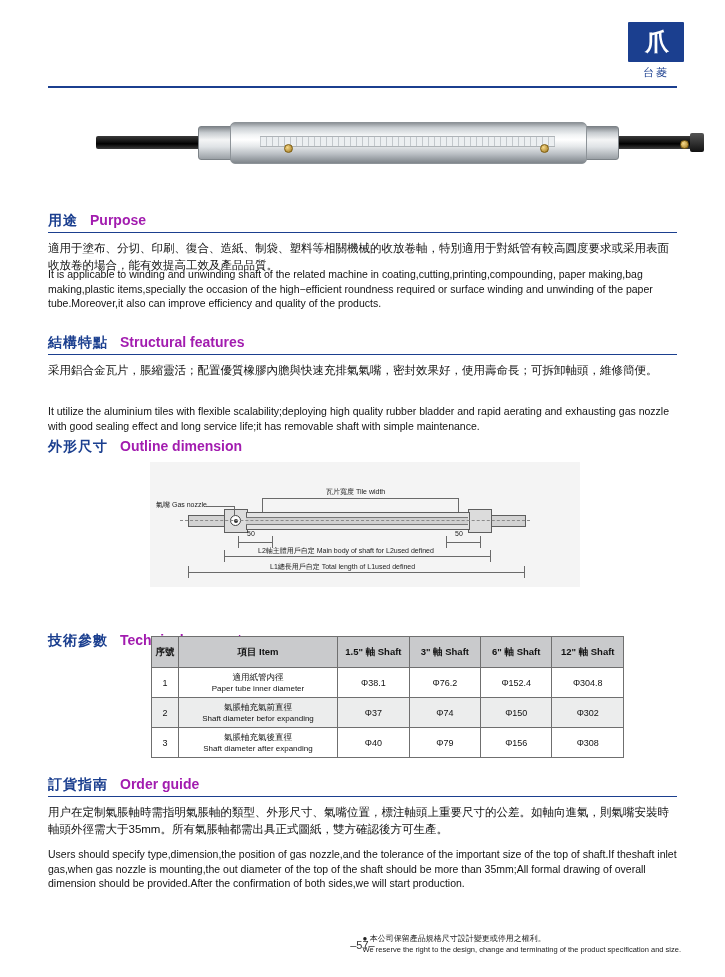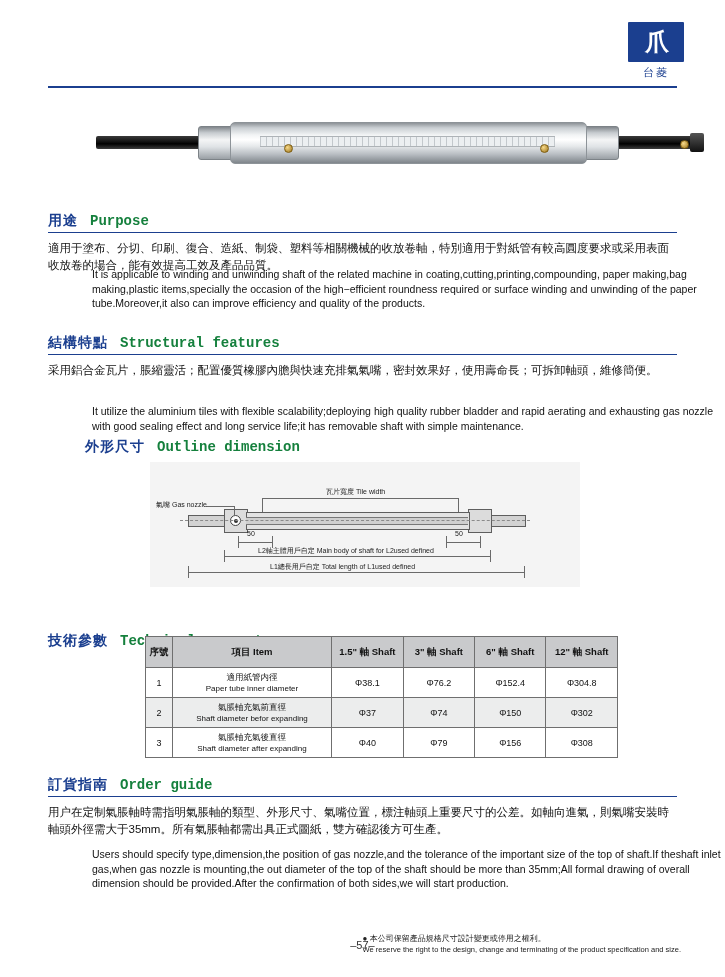--- a/index.html
+++ b/index.html
@@ -165,22 +165,21 @@
   }
   .sec-cn {
     font-size: 14px;
     font-weight: bold;
     color: #1b3f8f;
     letter-spacing: 1px;
   }
   .sec-en {
     font-size: 14px;
     font-weight: bold;
-    color: #15803d;
-    font-family: Liberation Mono, monospace;
+    color: #a21caf;
   }
   .sec-underline {
     position: absolute;
     left: 48px;
     width: 629px;
     height: 1px;
     background: #1b3f8f;
   }
 
   
@@ -192,21 +191,20 @@
     line-height: 17px;
     color: #111;
   }
   .body-en {
     position: absolute;
     left: 48px;
     width: 632px;
     font-size: 10.5px;
     line-height: 14.5px;
     color: #111;
-    margin-left: 44px;
   }
 
   
   .drawing {
     position: absolute;
     left: 150px;
     top: 462px;
     width: 430px;
     height: 125px;
     background: #f4f4f4;
@@ -249,21 +247,21 @@
     position: absolute;
     font-size: 7px;
     color: #222;
     white-space: nowrap;
     font-family: "Liberation Sans", sans-serif;
   }
 
   
   .table-wrap {
     position: absolute;
-    left: 145px;
+    left: 151px;
     top: 636px;
     width: 378px;
   }
   table.spec {
     border-collapse: collapse;
     width: 473px;
     font-size: 9px;
   }
   table.spec th, table.spec td {
     border: 1px solid #6f6f6f;
@@ -347,21 +345,21 @@
   <div class="body-en" style="top:267px;">It is applicable to winding and unwinding shaft of the related machine in coating,cutting,printing,compounding, paper making,bag making,plastic items,specially the occasion of the high−efficient roundness required or surface winding and unwinding of the paper tube.Moreover,it also can improve efficiency and quality of the products.</div>
 
   <div class="sec-head" style="top:334px;">
     <span class="sec-cn">結構特點</span>
     <span class="sec-en">Structural features</span>
   </div>
   <div class="sec-underline" style="top:354px;"></div>
   <div class="body-cn" style="top:362px;">采用鋁合金瓦片，脹縮靈活；配置優質橡膠內膽與快速充排氣氣嘴，密封效果好，使用壽命長；可拆卸軸頭，維修簡便。</div>
   <div class="body-en" style="top:404px;">It utilize the aluminium tiles with flexible scalability;deploying high quality rubber bladder and rapid aerating and exhausting gas nozzle with good sealing effect and long service life;it has removable shaft with simple maintenance.</div>
 
-  <div class="sec-head" style="top:438px;margin-left:37px;">
+  <div class="sec-head" style="top:438px;">
     <span class="sec-cn">外形尺寸</span>
     <span class="sec-en">Outline dimension</span>
   </div>
 
   <div class="drawing">
 
     <div class="dwg-axle-l"></div>
     <div class="dwg-axle-r"></div>
     <div class="dwg-cap-l"></div>
     <div class="dwg-cap-r"></div>

